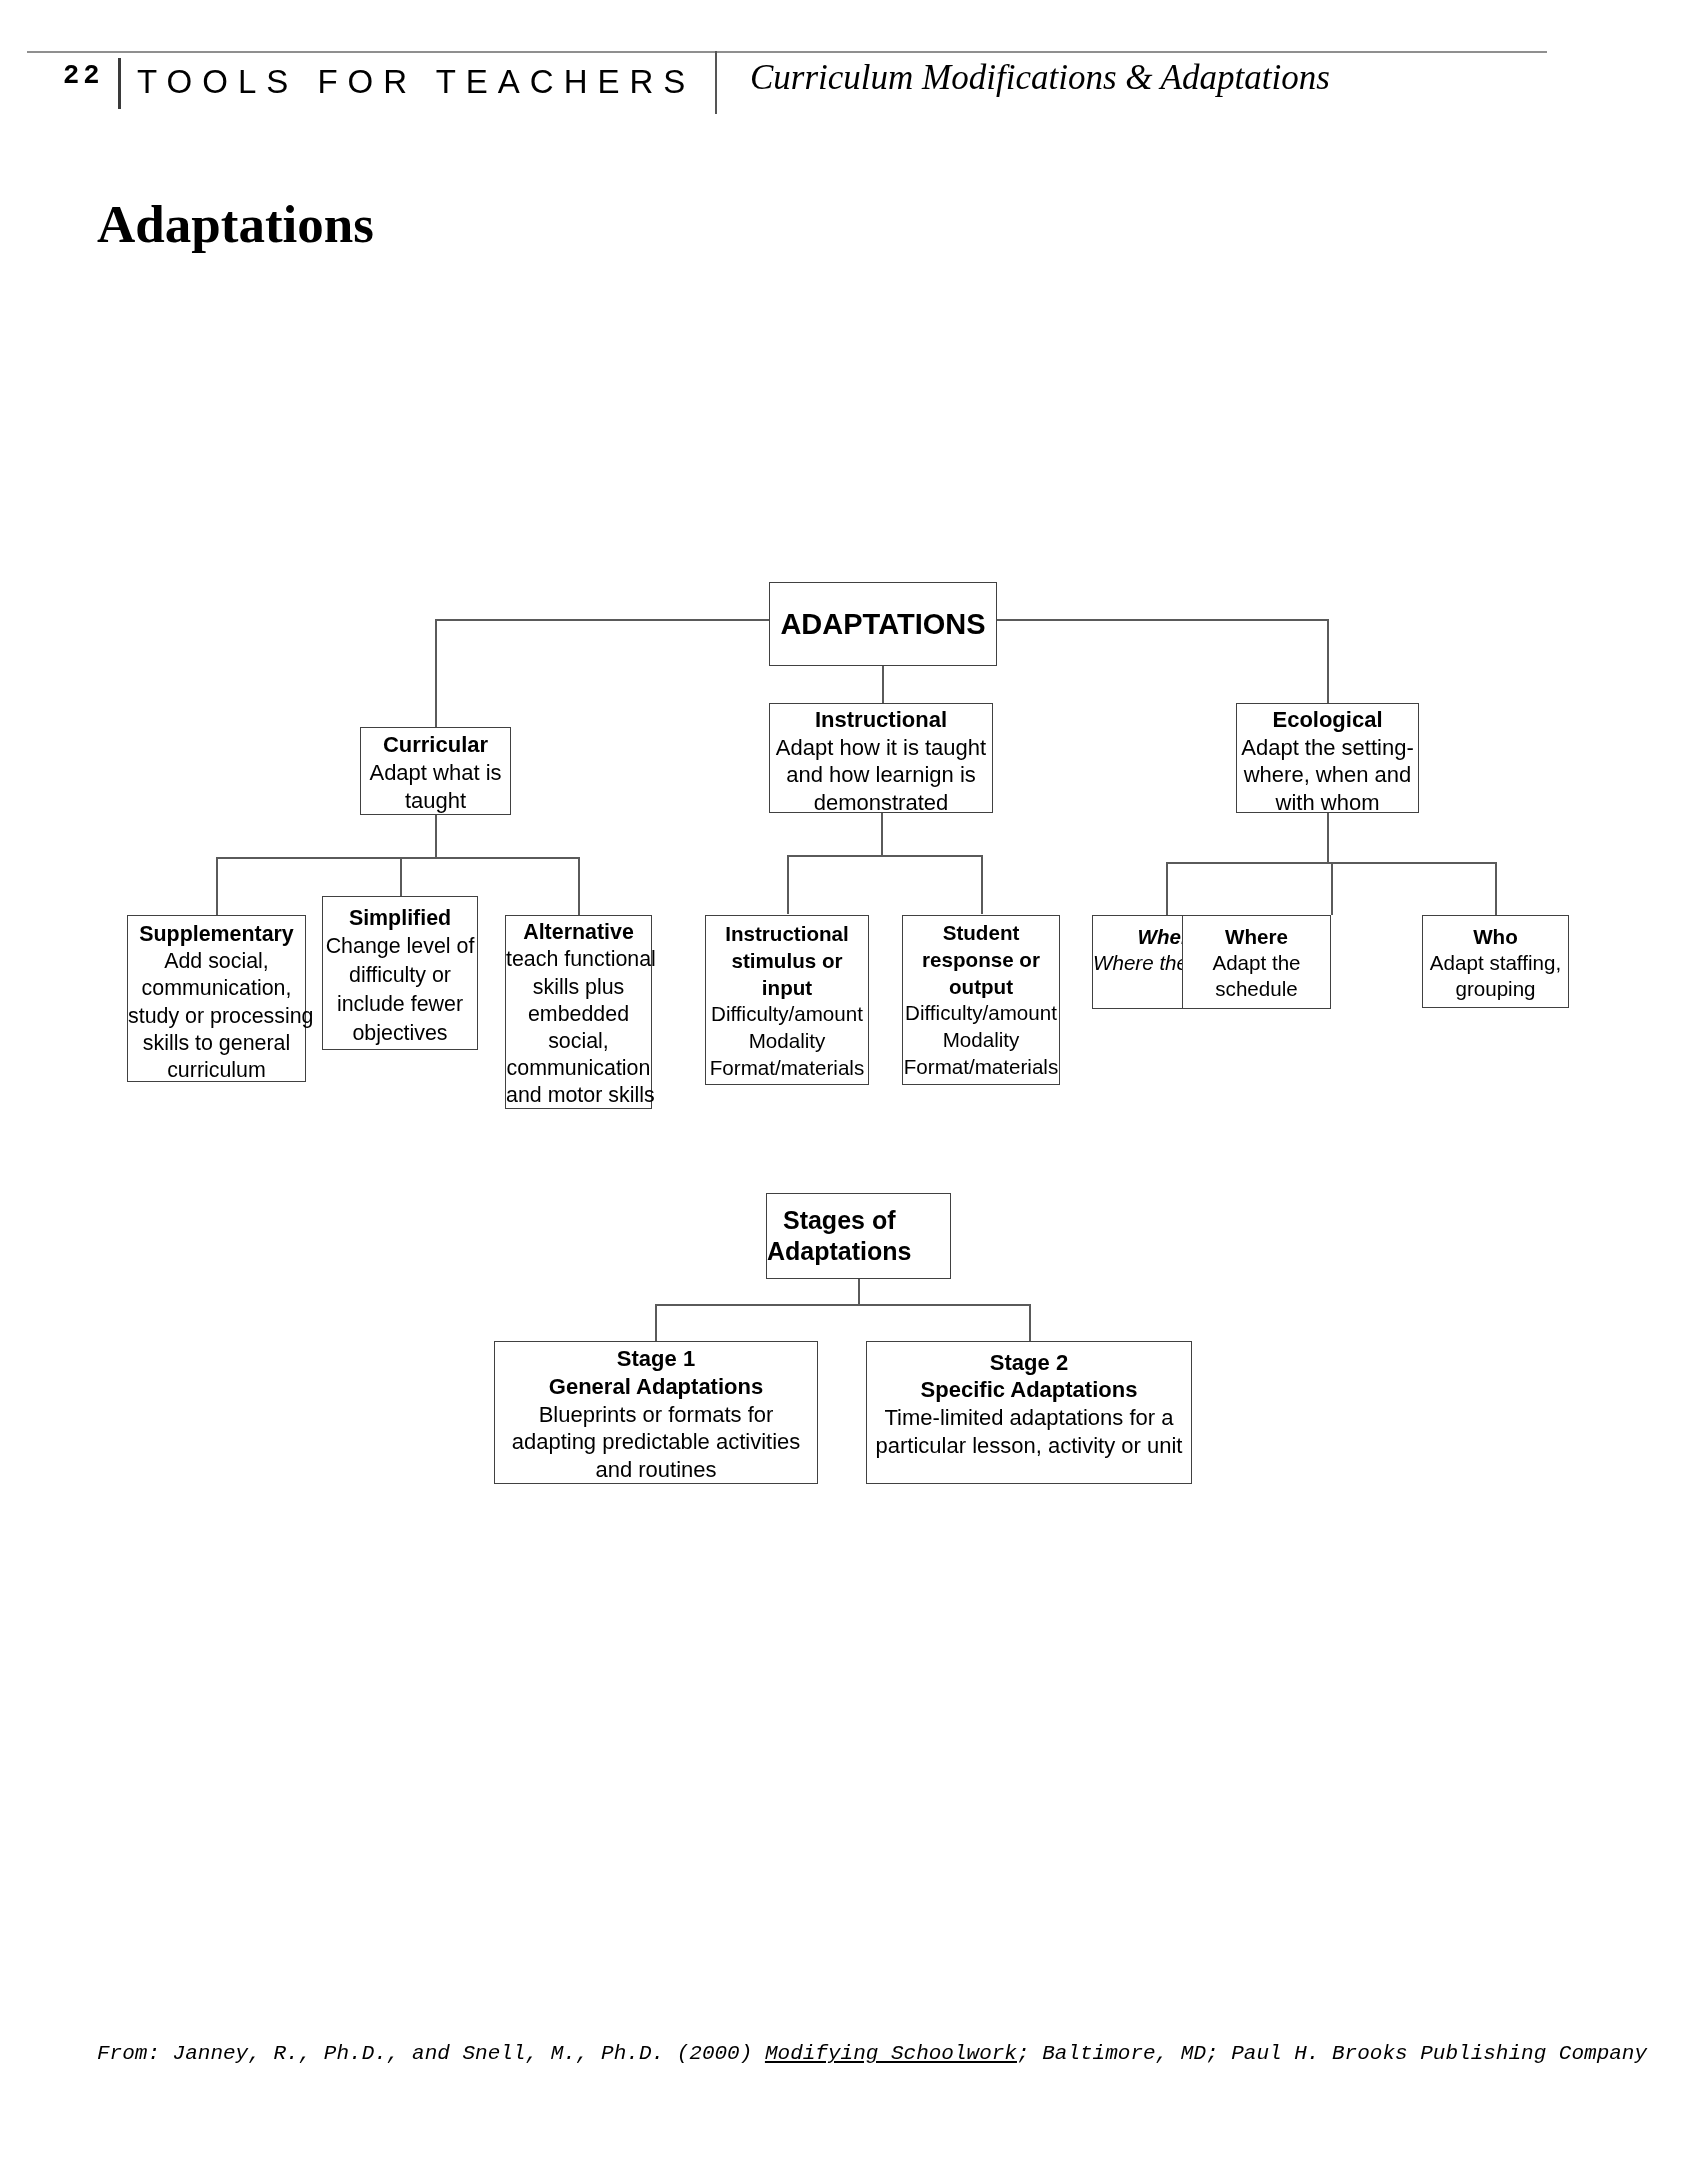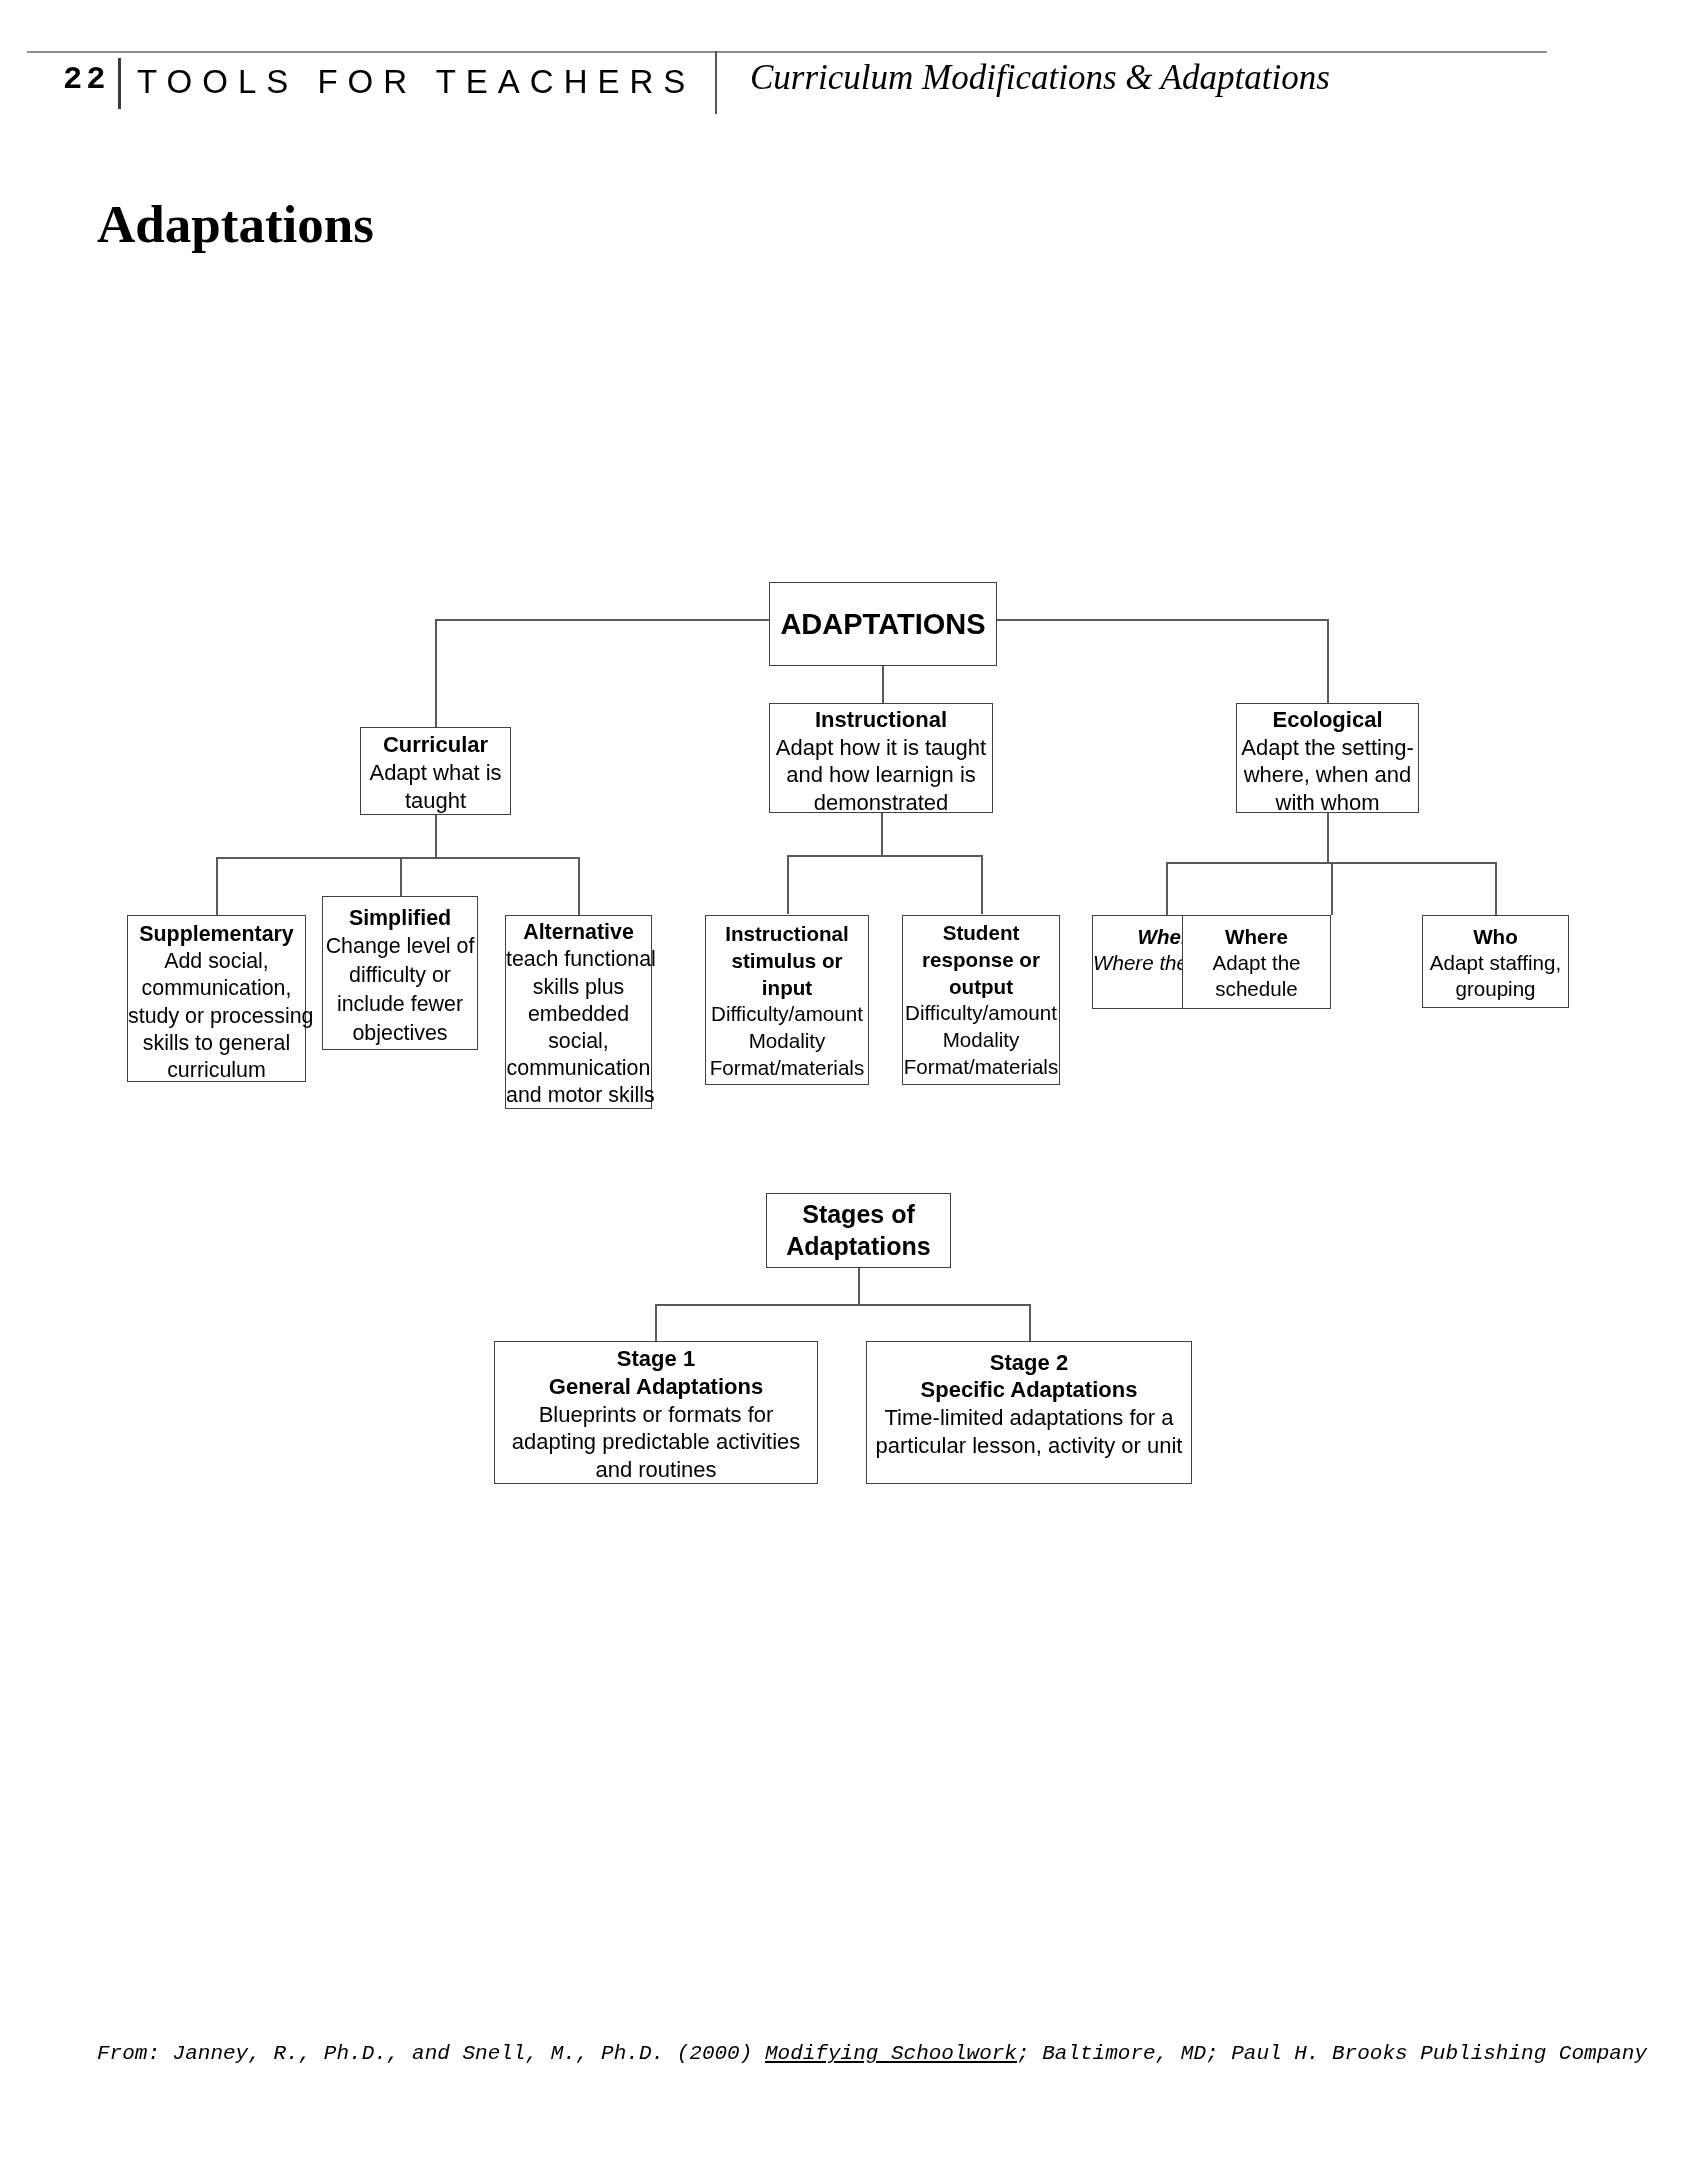--- a/index.html
+++ b/index.html
@@ -3,21 +3,21 @@
 <meta charset="utf-8">
 <style>
   html,body{margin:0;padding:0;background:#fff;}
   #page{position:relative;width:1687px;height:2183px;background:#ffffff;overflow:hidden;
         font-family:"Liberation Sans",sans-serif;color:#000;}
 
   
   .hairline{position:absolute;background:#8f8f8f;}
   .vdiv{position:absolute;background:#3a3a3a;}
   #page-num{position:absolute;left:63px;top:61px;font-family:"Liberation Mono",monospace;
-            font-weight:bold;font-size:32px;letter-spacing:4.1px;}
+            font-weight:bold;font-size:27px;letter-spacing:4.1px;}
   #book-title{position:absolute;left:137px;top:63px;font-weight:normal;font-size:33px;
               letter-spacing:10px;white-space:pre;}
   #section-title{position:absolute;left:750px;top:58px;font-family:"Liberation Serif",serif;
                  font-style:italic;font-size:35px;white-space:pre;}
 
   
   #page-title{position:absolute;left:97px;top:194px;font-family:"Liberation Serif",serif;
               font-weight:bold;font-size:53px;}
 
   
@@ -32,22 +32,22 @@
   .b-instructional{left:769px;top:703px;width:224px;height:110px;font-size:22px;padding-top:1.6px;}
   .b-ecological{left:1236px;top:703px;width:183px;height:110px;font-size:22px;padding-top:1.6px;}
   .b-supplementary{left:127px;top:915px;width:179px;height:167px;font-size:21.4px;padding-top:5px;}
   .b-simplified{left:322px;top:896px;width:156px;height:154px;font-size:21.4px;padding-top:6.6px;line-height:1.35;}
   .b-alternative{left:505px;top:915px;width:147px;height:194px;font-size:21.4px;padding-top:3.3px;}
   .b-stimulus{left:705px;top:915px;width:164px;height:170px;font-size:20.6px;padding-top:5px;line-height:1.3;}
   .b-response{left:902px;top:915px;width:158px;height:170px;font-size:20.6px;padding-top:4px;line-height:1.3;}
   .b-when{left:1092px;top:915px;width:147px;height:94px;font-size:20.6px;padding-top:8.2px;font-style:italic;}
   .b-where{left:1182px;top:915px;width:149px;height:94px;font-size:20.6px;padding-top:8.2px;}
   .b-who{left:1422px;top:915px;width:147px;height:93px;font-size:20.6px;padding-top:8.2px;}
-  .b-stages{left:766px;top:1193px;width:185px;height:75px;font-size:25px;
-            display:flex;align-items:center;justify-content:center;line-height:1.25;}
+  .b-stages{left:766px;top:1193px;width:185px;height:86px;font-size:25px;
+            display:flex;align-items:center;justify-content:flex-start;line-height:1.25;}
   .b-stage1{left:494px;top:1341px;width:324px;height:143px;font-size:22px;padding-top:3.3px;line-height:1.26;}
   .b-stage2{left:866px;top:1341px;width:326px;height:143px;font-size:22px;padding-top:6.6px;line-height:1.26;}
 
   
   .ln{position:absolute;background:#5a5a5a;}
 
   
   #footer{position:absolute;left:97px;top:2042px;font-family:Liberation Mono, monospace;
           font-style:italic;font-size:21px;white-space:pre;}
   #footer .ul{text-decoration:underline;}

